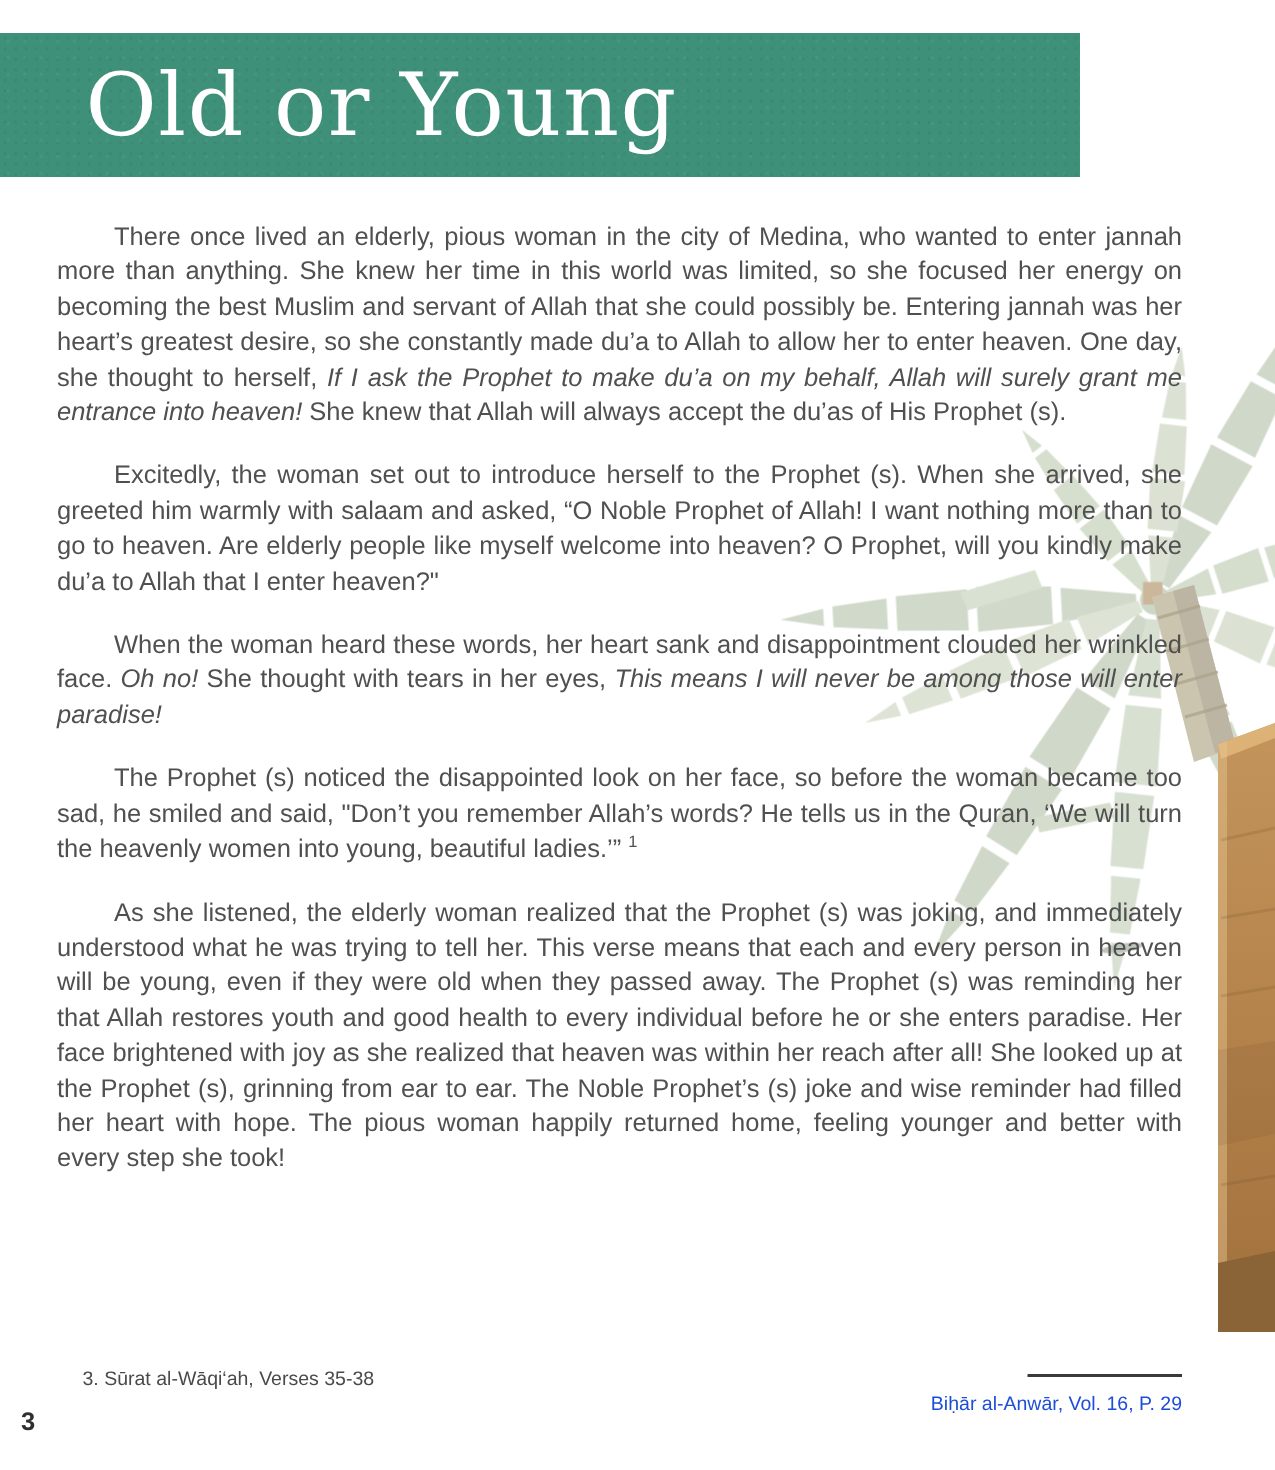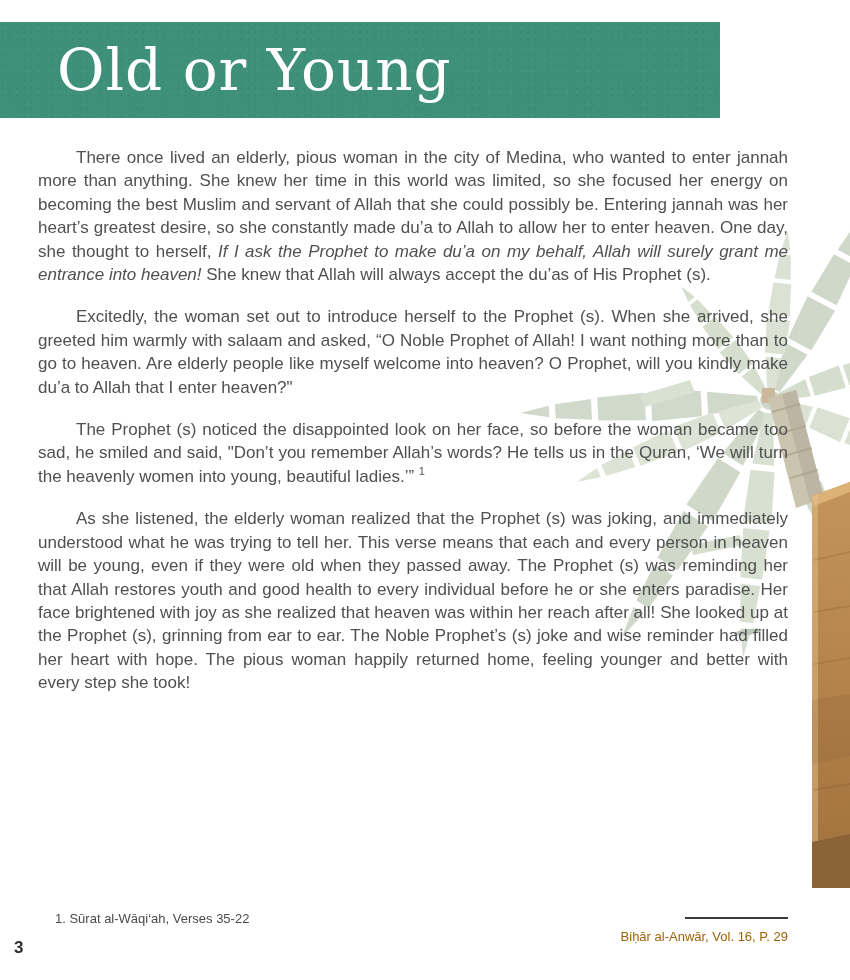--- a/index.html
+++ b/index.html
@@ -40,21 +40,21 @@
     font-size:13px;color:#4a4a4a;
   }
   .citation-wrap{
     position:absolute;right:62px;top:909px;width:230px;z-index:2;
     text-align:right;
   }
   .citation-line{
     display:inline-block;width:103px;border-top:2px solid #3a3a3a;height:0;
     margin-bottom:4px;
   }
-  .citation-text{font-size:13px;color:#a16207;white-space:nowrap;padding-left:24px;}
+  .citation-text{font-size:13px;color:#1d4ed8;white-space:nowrap;padding-left:24px;}
   .page-number{
     position:absolute;left:14px;top:938px;z-index:2;
     font-size:17px;font-weight:bold;color:#2e2e2e;
   }
 </style>
 </head>
 <body>
 
 <svg class="deco" viewBox="0 0 850 980" xmlns="http://www.w3.org/2000/svg">
   <defs>
@@ -118,24 +118,25 @@
   </g>
 </svg>
 
 <div class="header-band">
   <div class="page-title">Old or Young</div>
 </div>
 
 <div class="story" id="story">
     <p><span>There once lived an elderly, pious woman in the city of Medina, who wanted to enter jannah more than anything. She knew her time in this world was limited, so she focused her energy on becoming the best Muslim and servant of Allah that she could possibly be. Entering jannah was her heart’s greatest desire, so she constantly made du’a to Allah to allow her to enter heaven. One day, she thought to herself, </span><span class="i">If I ask the Prophet to make du’a on my behalf, Allah will surely grant me entrance into heaven!</span><span> She knew that Allah  will always accept the du’as of His Prophet (s).</span></p>
     <p><span>Excitedly, the woman set out to introduce herself to the Prophet (s). When she arrived, she greeted him warmly with salaam and asked, “O Noble Prophet of Allah! I want nothing more than to go to heaven. Are elderly people like myself welcome into heaven? O Prophet, will you kindly make du’a to Allah that I enter heaven?"</span></p>
+    <p><span>When the woman heard these words, her heart sank and disappointment clouded her wrinkled face. </span><span class="i">Oh no!</span><span> She thought with tears in her eyes, </span><span class="i">This means I will never be among those will enter paradise!</span></p>
     <p><span>The Prophet (s) noticed the disappointed look on her face, so before the woman became too sad, he smiled and said, "Don’t you remember Allah’s words? He tells us in the Quran, ‘We will turn the heavenly women into young, beautiful ladies.’” </span><span class="sup">1</span></p>
     <p><span>As she listened, the elderly woman realized that the Prophet (s) was joking, and immediately understood what he was trying to tell her. This verse means that each and every person in heaven will be young, even if they were old when they passed away. The Prophet (s) was reminding her that  Allah restores youth and good health to every individual before he or she enters paradise. Her face brightened with joy as she realized that heaven was within her reach after all! She looked up at the Prophet (s), grinning from ear to ear. The Noble Prophet’s (s) joke and wise reminder had filled her heart with hope. The pious woman happily returned home, feeling younger and better with every step she took!</span></p>
   </div>
 
-<div class="footnote">1. Sūrat al-Wāqi‘ah, Verses 35-22</div>
+<div class="footnote">3. Sūrat al-Wāqi‘ah, Verses 35-38</div>
 
 <div class="citation-wrap">
   <span class="citation-line"></span><br>
   <span class="citation-text">Biḥār al-Anwār, Vol. 16, P. 29</span>
 </div>
 
 <div class="page-number">3</div>
 
 </body></html>

